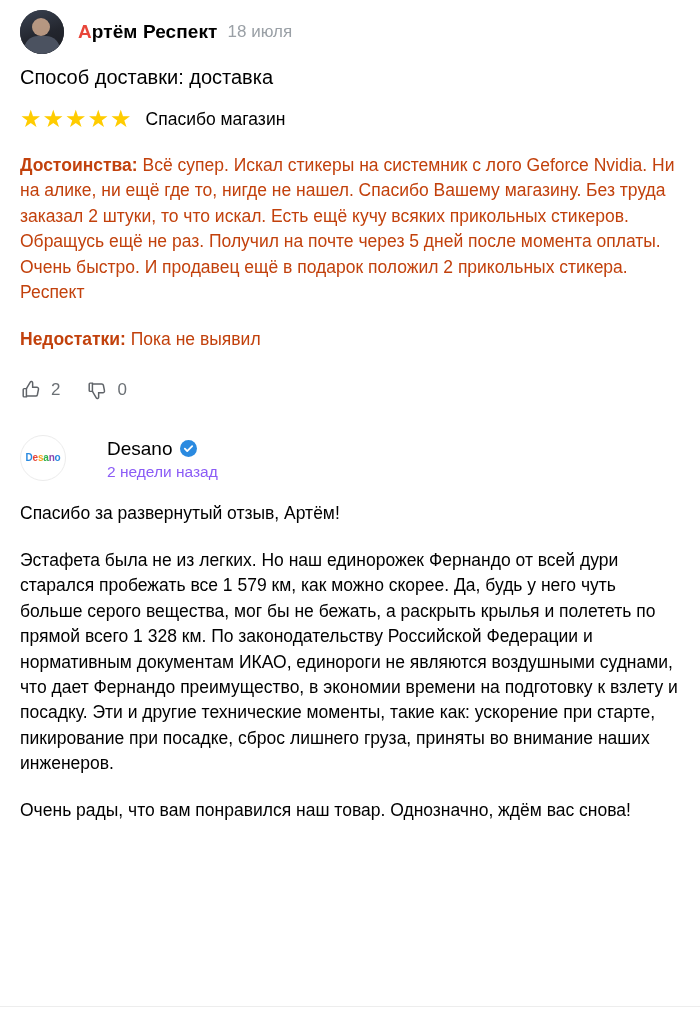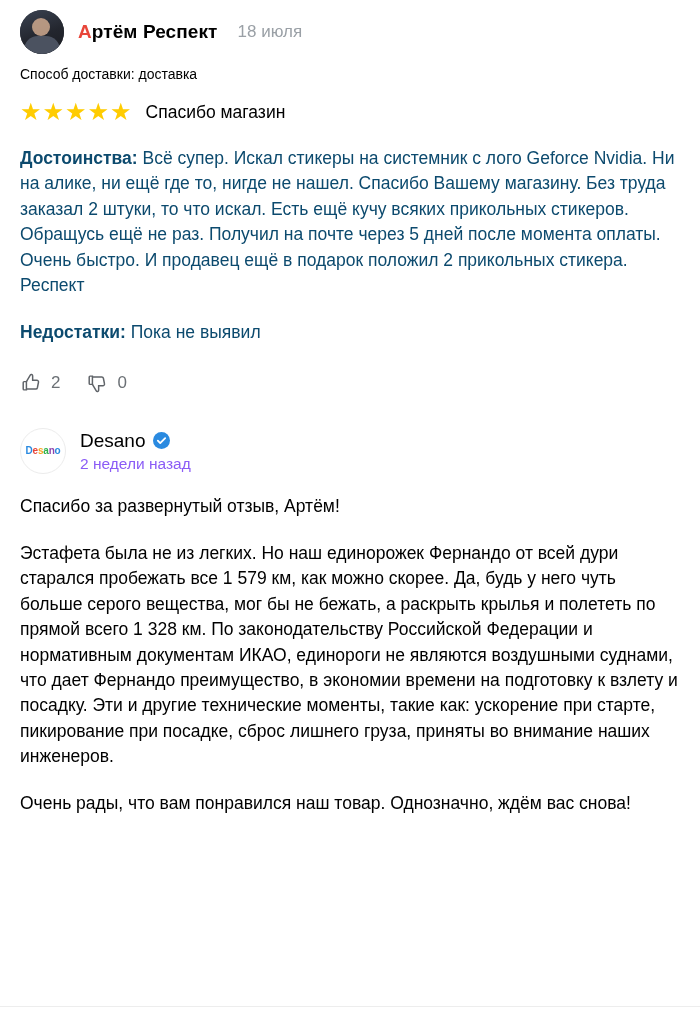--- a/index.html
+++ b/index.html
@@ -69,27 +69,27 @@
     font-size: 19px;
     font-weight: 700;
     margin-left: 14px;
     letter-spacing: .1px;
     color: #000;
   }
   .author-name .initial { color: #e8463a; }
   .review-date {
     font-size: 17px;
     color: #9aa0a6;
-    margin-left: 20px;
+    margin-left: 10px;
     font-weight: 400;
   }
 
   
   .delivery-line {
-    font-size: 14px;
+    font-size: 20px;
     color: #000;
     margin-top: 18px;
   }
 
   
   .rating-row {
     display: flex;
     align-items: center;
     margin-top: 18px;
   }
@@ -108,21 +108,21 @@
     margin-left: 14px;
     font-size: 17.5px;
     color: #000;
   }
 
   
   .section {
     margin-top: 22px;
     font-size: 17.5px;
     line-height: 1.45;
-    color: #0c4a6e;
+    color: #c2410c;
   }
   .section b { font-weight: 700; }
 
   
   .votes {
     display: flex;
     align-items: center;
     margin-top: 26px;
     gap: 26px;
   }
@@ -144,21 +144,22 @@
     stroke: #5f6368;
     stroke-width: 1.6;
   }
 
   
   .reply {
     margin-top: 34px;
   }
   .reply-head {
     display: flex;
-    align-items: center;
+    align-items: flex-end;
+    gap: 27px;
   }
   .shop-logo {
     width: 46px;
     height: 46px;
     border-radius: 50%;
     border: 1px solid #ececec;
     background: #fff;
     flex: 0 0 46px;
     display: flex;
     align-items: center;

